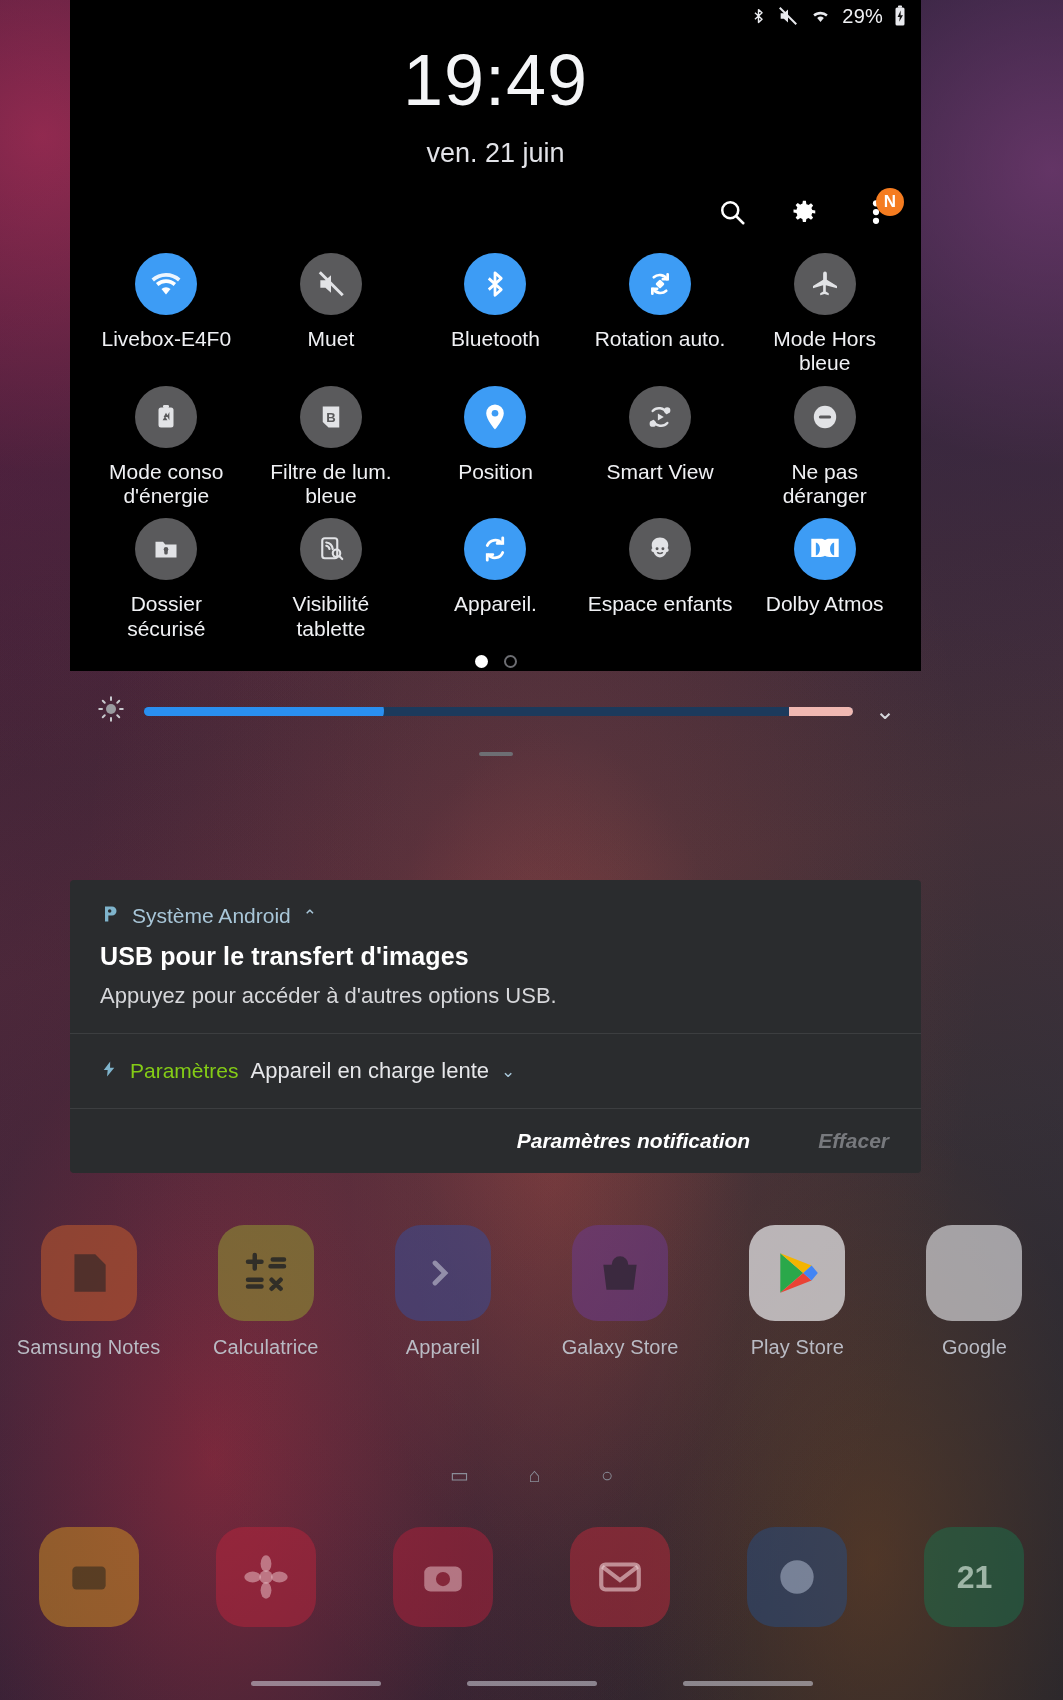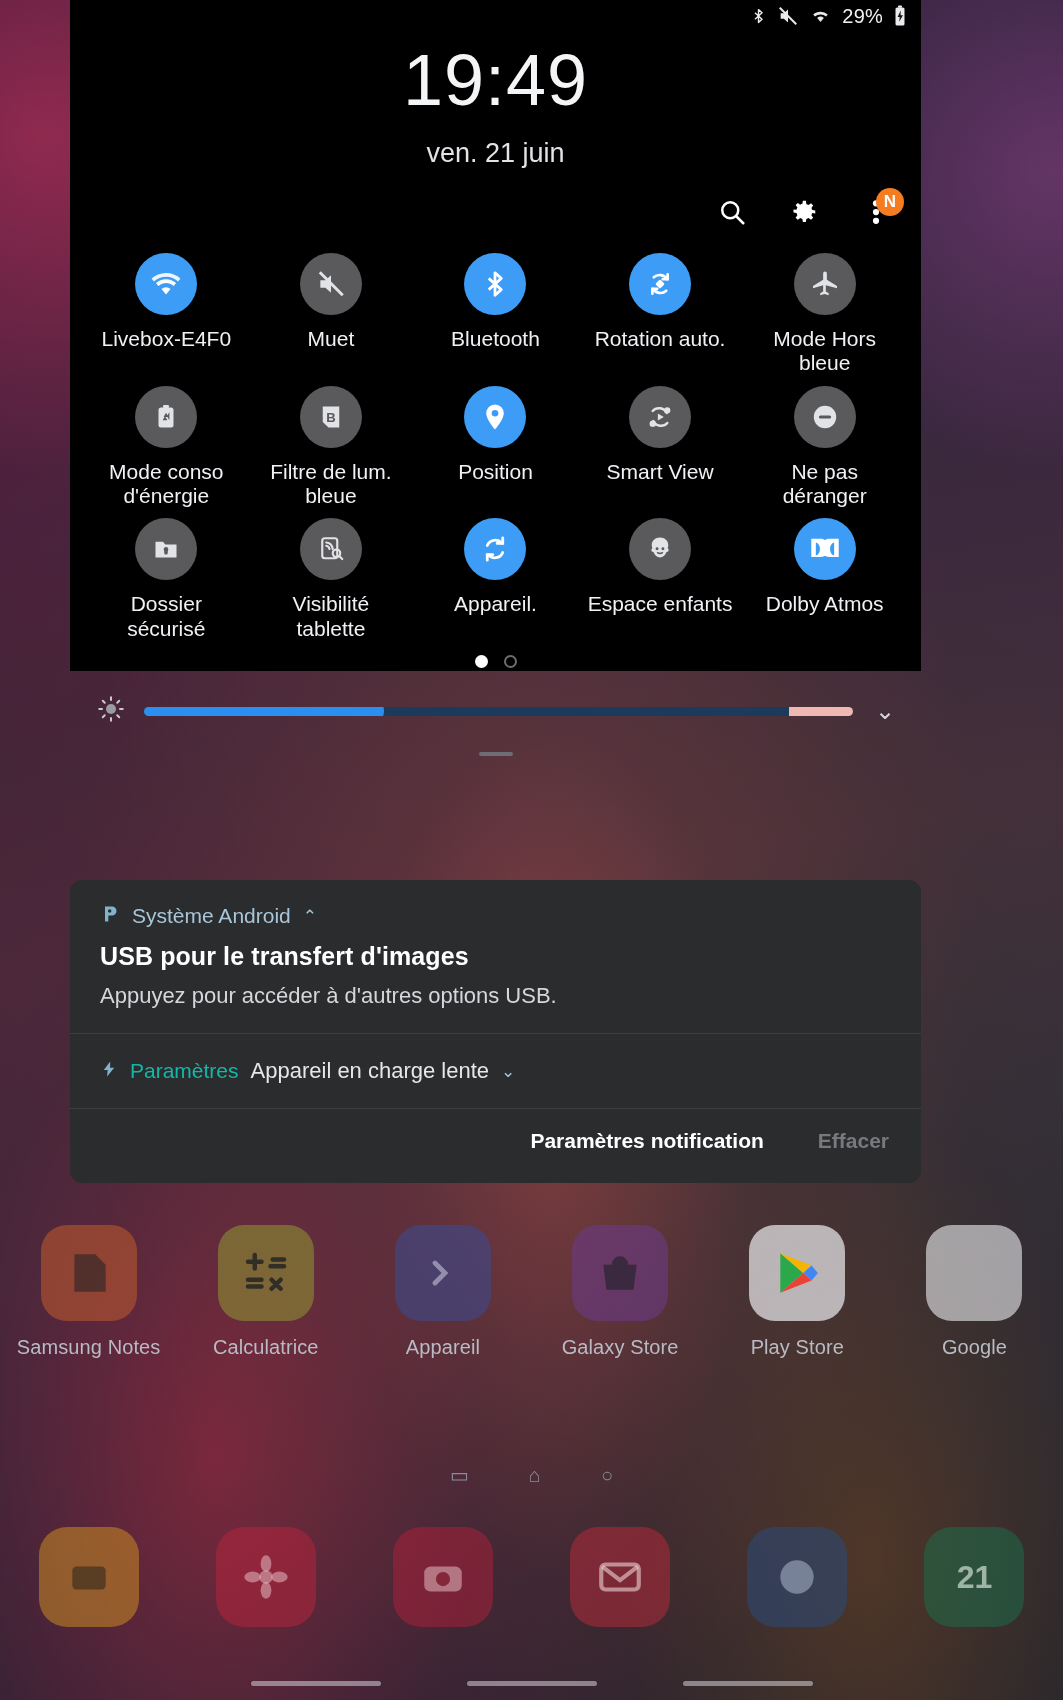--- a/index.html
+++ b/index.html
@@ -120,40 +120,40 @@
     background:#2a8ff0; transform:translate(-50%,-50%);
   }
   #bright-expand { color:#d7d8dd; font-size:24px; padding:0 4px; }
 
   #panel-handle { display:flex; justify-content:center; padding-top:24px; }
   #panel-handle div { width:34px; height:4px; border-radius:3px; background:#6d6e73; }
 
   
   #shade {
     position:absolute; top:880px; left:70px; width:851px;
-    background:#2a2c2e; border-radius:12px; overflow:hidden; z-index:6;
+    background:#2a2c2e; border-radius:4px; overflow:hidden; z-index:6;
   }
   #notif-main { padding:24px 30px 24px 30px; }
   .notif-head { display:flex; align-items:center; gap:12px; }
   #notif-app { color:#a8c6d8; font-size:21px; }
   .chev { color:#a8c6d8; font-size:17px; }
   #notif-title { margin-top:14px; color:#fff; font-size:25px; font-weight:700; letter-spacing:.1px; }
   #notif-body { margin-top:12px; color:#d6d7da; font-size:22px; }
   .divider { height:1px; background:#3c3e40; }
 
   #notif-second {
     display:flex; align-items:center; gap:12px;
     padding:24px 30px;
   }
-  #notif2-app { color:#14b8a6; font-size:21px; }
+  #notif2-app { color:#84cc16; font-size:21px; }
   #notif2-text { color:#e6e7ea; font-size:22px; }
 
   #shade-footer {
     display:flex; align-items:center; justify-content:flex-end;
-    gap:54px; padding:20px 32px 30px 32px;
+    gap:68px; padding:20px 32px 20px 32px;font-style:italic;
   }
   #btn-notif-settings { color:#fff; font-size:21px; font-weight:700; }
   #btn-clear { color:#77797d; font-size:21px; font-weight:700; }
 </style>
 </head>
 <body>
 
 <div id="wallpaper"></div>
 
 <div class="app-row" id="home-row-1">

